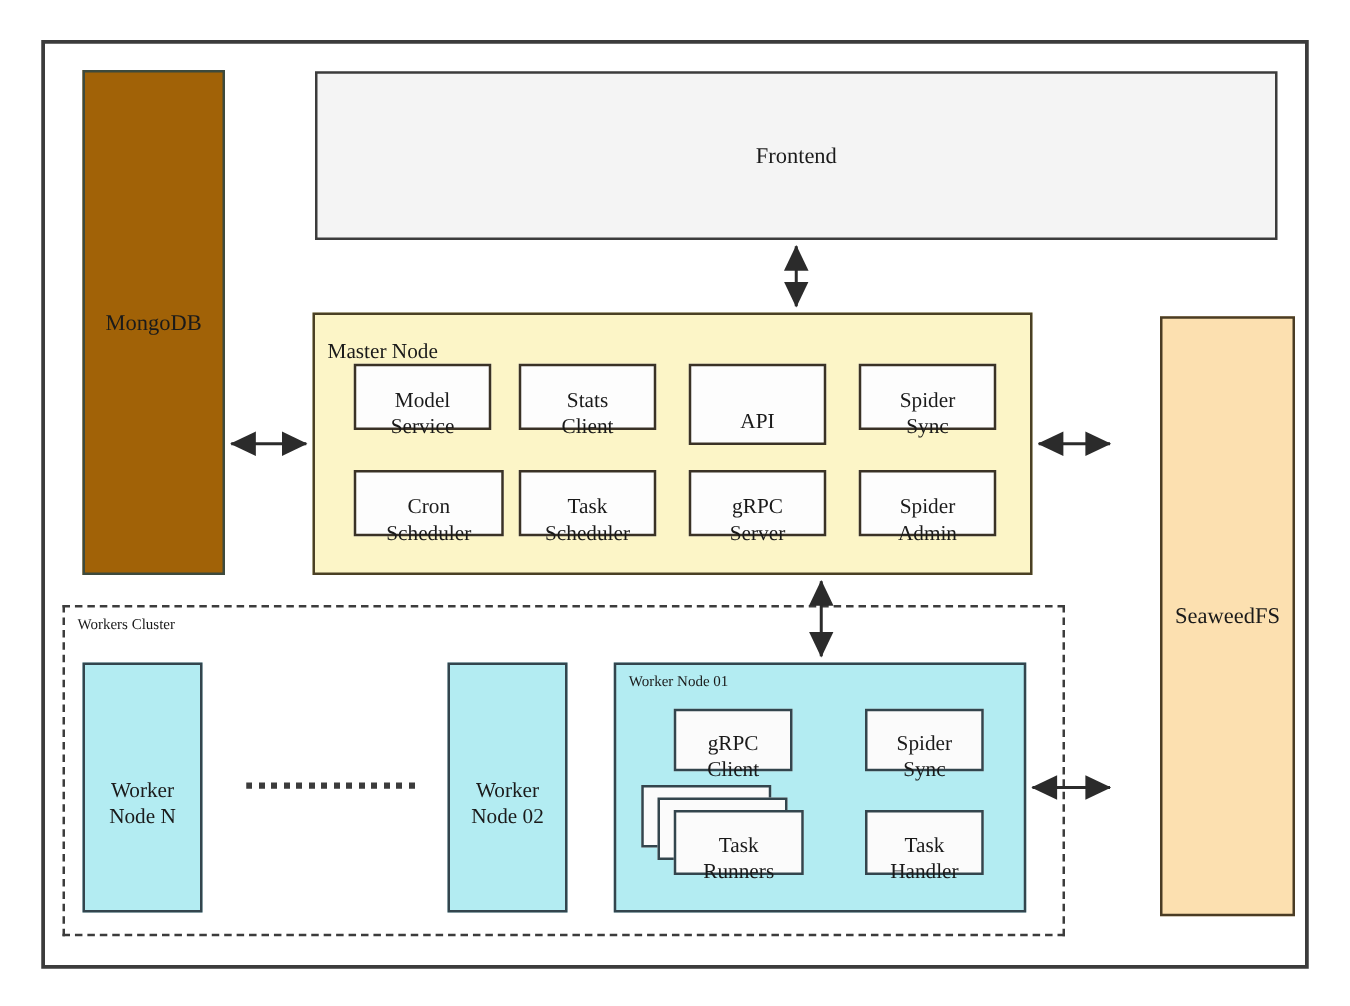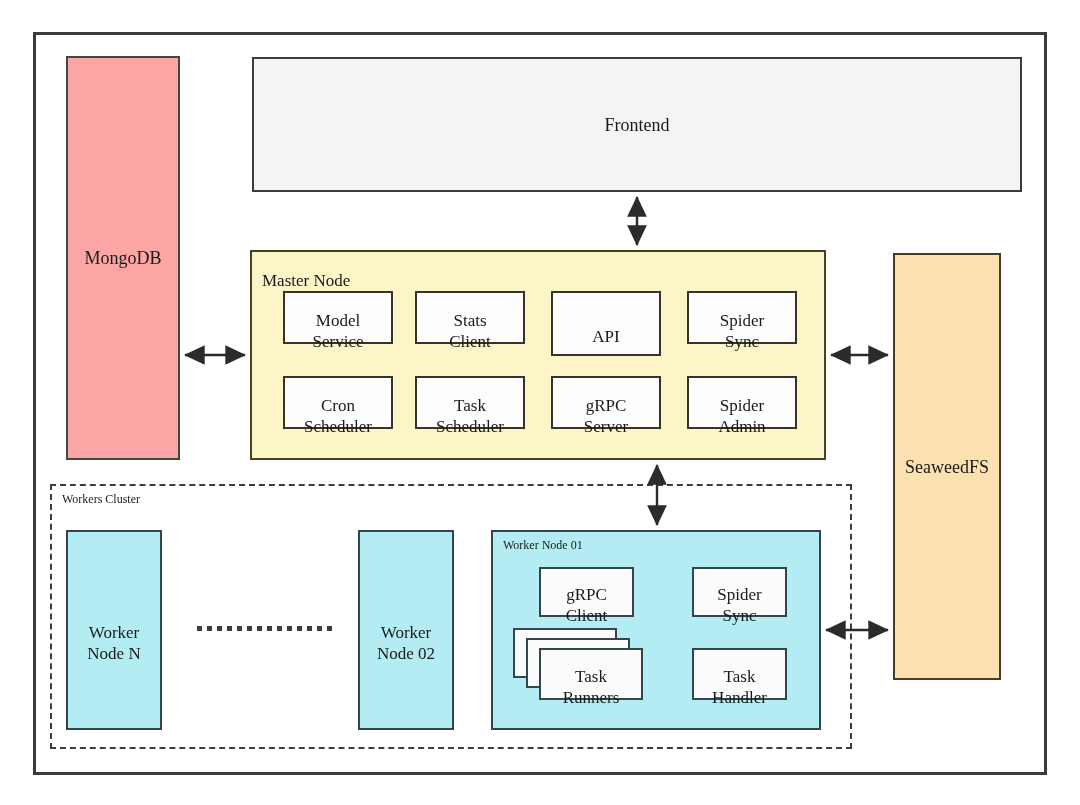--- a/index.html
+++ b/index.html
@@ -50,21 +50,21 @@
   .tl {
     position: absolute;
     left: 10px;
     top: 6px;
     line-height: 1.2;
     white-space: nowrap;
   }
 
   
   .mongodb {
-    background: #fca5a5;
+    background: #a16207;
     border-color: #3d4a3d;
     padding-left: 45px;
   }
   .frontend {
     background: #f4f4f4;
     border-color: #3c3c3c;
   }
   .masternode {
     background: #fcf5c7;
     border-color: #4a4024;
@@ -148,39 +148,39 @@
 Client</div>
     </div>
     <div class="box masterleaf" style="left:299px; top:39px; width:110px; height:65px;">
       <div class="ctr f17">API</div>
     </div>
     <div class="box masterleaf" style="left:435px; top:39px; width:110px; height:53px;">
       <div class="ctr f17">Spider
 Sync</div>
     </div>
 
-    <div class="box masterleaf" style="left:31px; top:124px; width:110px; height:53px;">
+    <div class="box masterleaf" style="left:31px; top:124px; width:120px; height:53px;">
       <div class="ctr f17">Cron
 Scheduler</div>
     </div>
     <div class="box masterleaf" style="left:163px; top:124px; width:110px; height:53px;">
       <div class="ctr f17">Task
 Scheduler</div>
     </div>
     <div class="box masterleaf" style="left:299px; top:124px; width:110px; height:53px;">
       <div class="ctr f17">gRPC
 Server</div>
     </div>
     <div class="box masterleaf" style="left:435px; top:124px; width:110px; height:53px;">
       <div class="ctr f17">Spider
 Admin</div>
     </div>
   </div>
 
-  <div class="box seaweedfs" style="left:893px; top:253px; width:108px; height:427px;">
+  <div class="box seaweedfs" style="left:928px; top:253px; width:108px; height:480px;">
     <div class="ctr f18">SeaweedFS</div>
   </div>
 
   <div class="box dashed" style="left:50px; top:484px; width:802px; height:265px;">
     <div class="tl f16">Workers Cluster</div>
   </div>
 
   <div class="box workernode" style="left:66px; top:530px; width:96px; height:200px;">
     <div class="ctr f17">Worker
 Node N</div>

